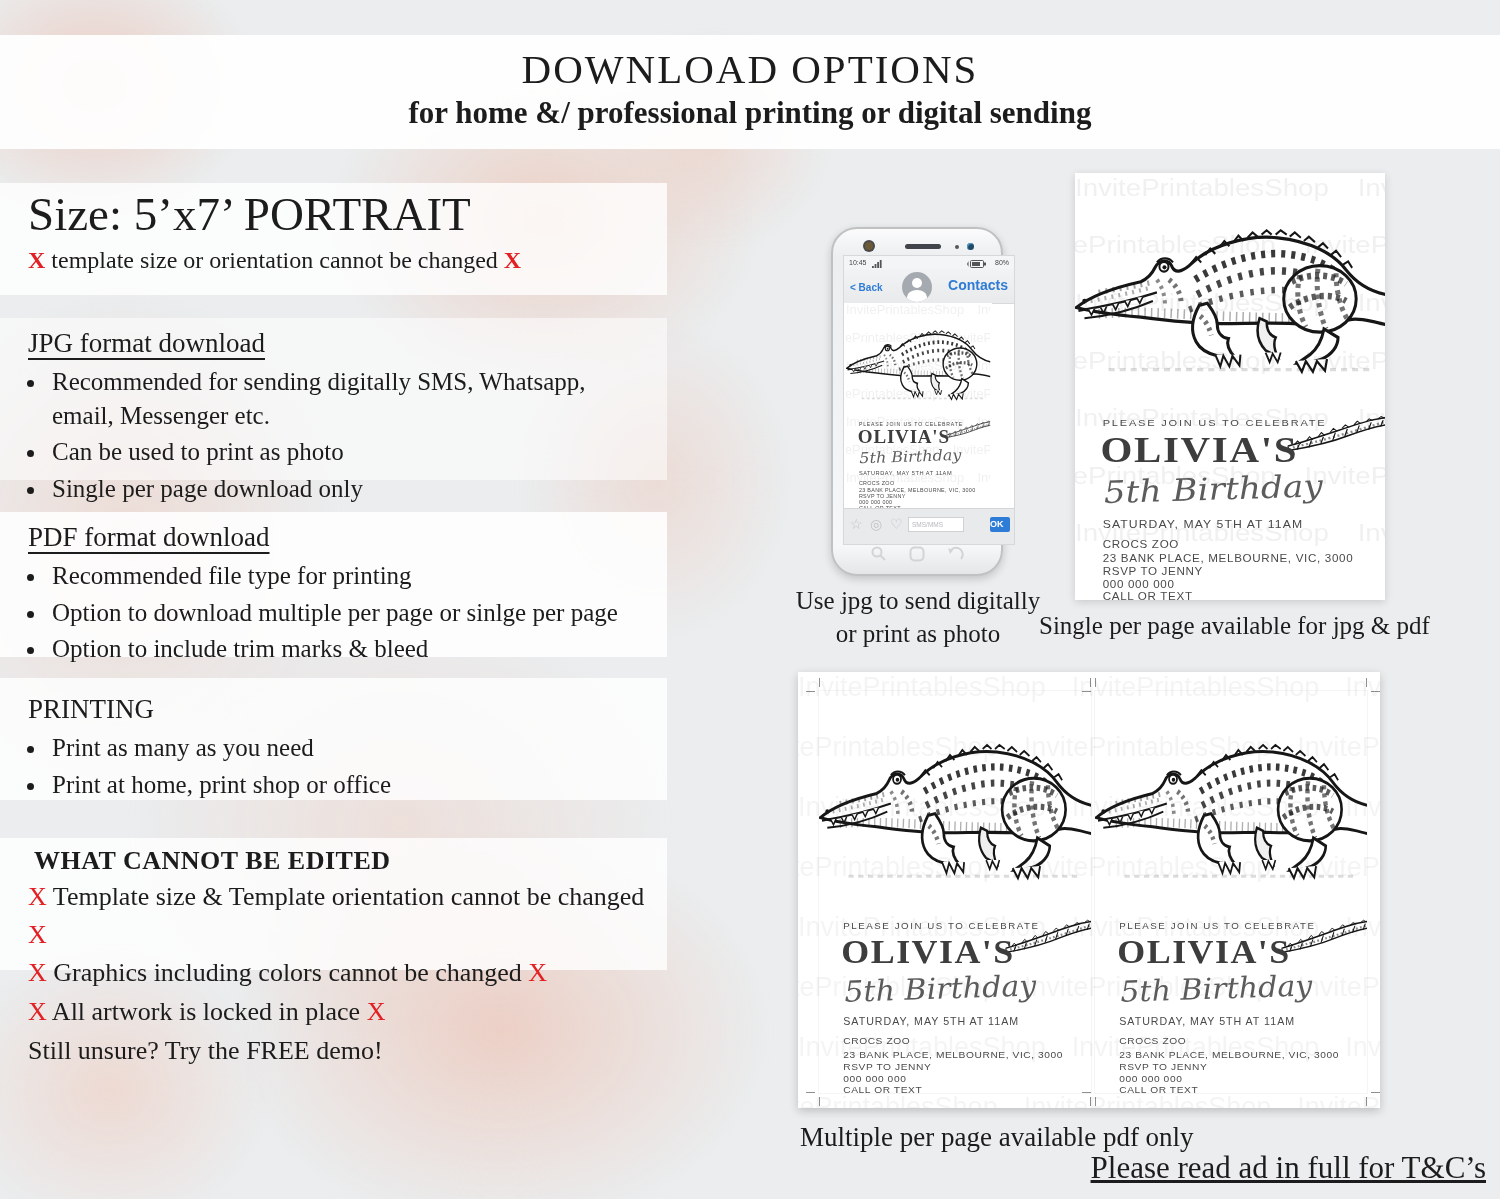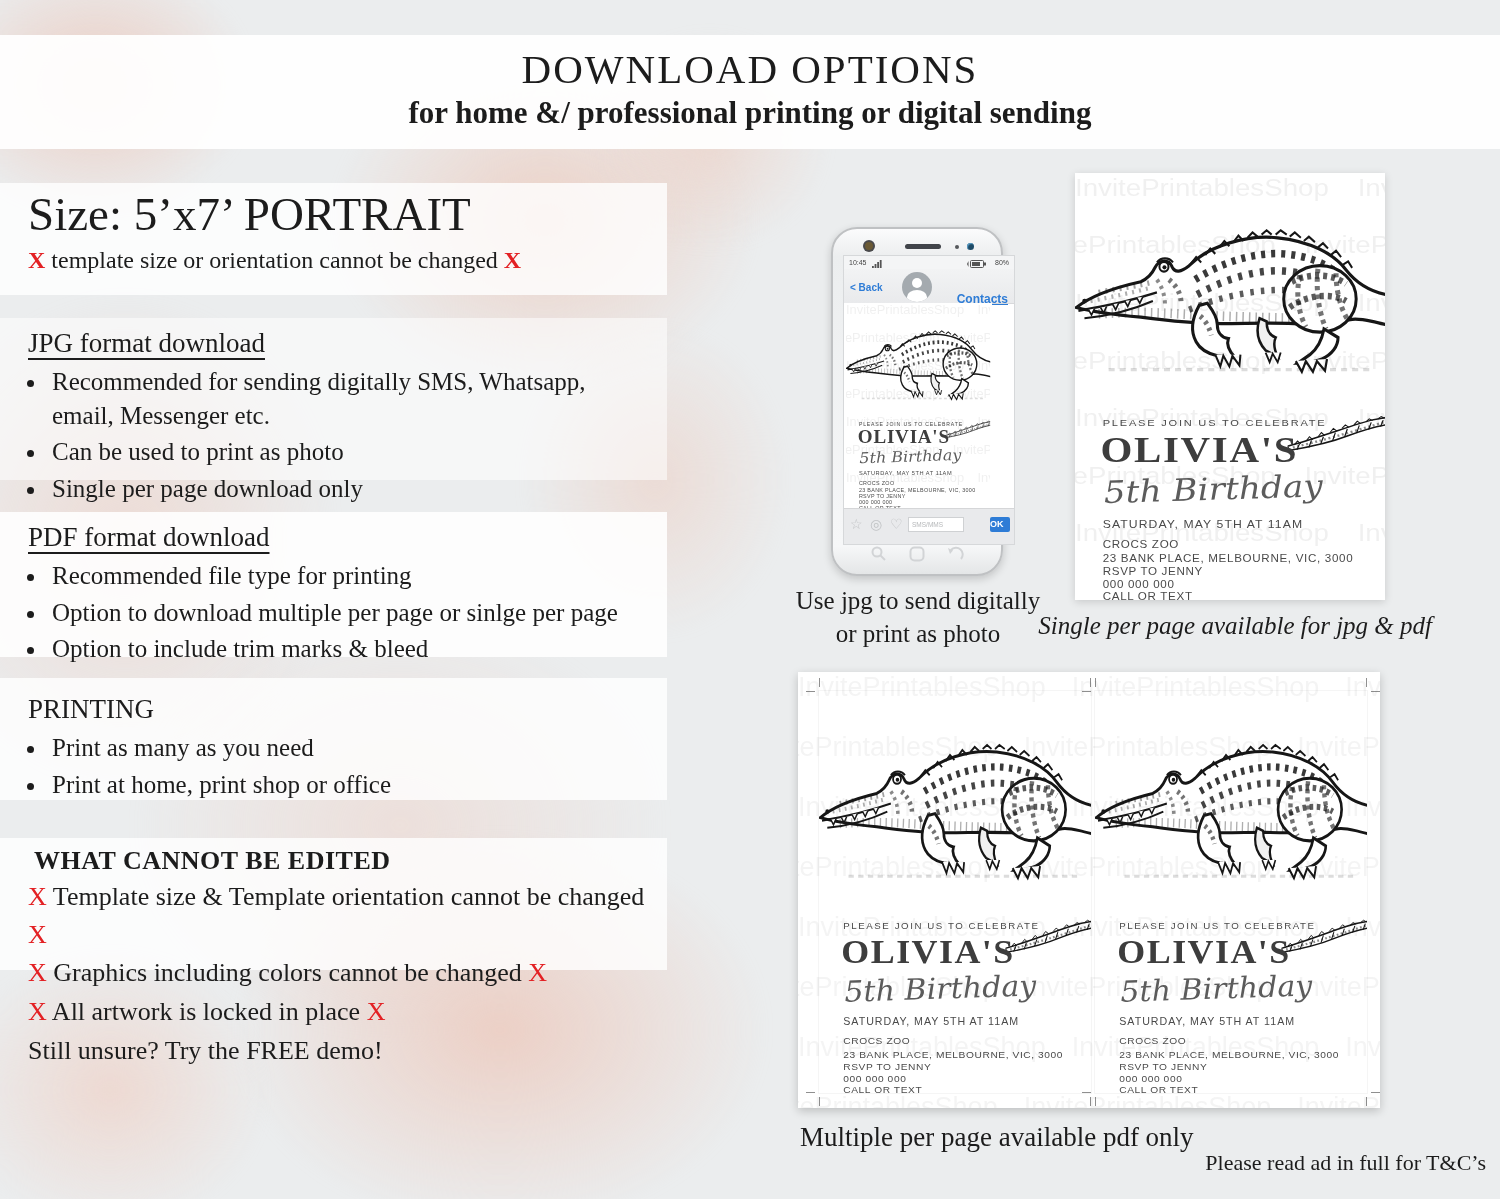--- a/index.html
+++ b/index.html
@@ -31,23 +31,23 @@
   .cannot-band{top:838px;width:667px;height:132px;background:rgba(255,255,255,.8);}
   .sec-title{margin:10px 0 2px 28px;font-size:27px;text-decoration:underline;text-underline-offset:6px;}
   .sec-list{margin:6px 0 0 0;padding:0 10px 0 48px;font-size:25px;line-height:1.34;}
   .sec-list li{padding-left:4px;margin-bottom:3px;}
   .jpg-band .sec-list{width:600px;}
   .cannot-title{margin:8px 0 2px 34px;font-size:26px;font-weight:bold;letter-spacing:.5px;}
   .cannot-line{margin:1px 0 0 28px;font-size:26px;line-height:1.45;}
   
   .caption{position:absolute;font-size:25px;}
   .cap-phone{left:787px;top:585px;width:262px;text-align:center;line-height:1.3;}
-  .cap-single{left:1012px;top:612px;width:420px;text-align:right;font-style:italic;}
+  .cap-single{left:1039px;top:612px;width:420px;text-align:left;}
   .cap-multi{left:800px;top:1122px;font-size:27px;}
-  .cap-terms{right:14px;top:1150px;font-size:22px;}
+  .cap-terms{right:14px;top:1150px;font-size:31px;text-decoration:underline;}
   
   .invite{position:absolute;left:0;top:0;width:280px;height:430px;background:#fff;overflow:hidden;
           transform-origin:top left;font-family:"Liberation Sans", sans-serif;}
   .wm{position:absolute;inset:0;z-index:5;pointer-events:none;overflow:hidden;}
   .wm-row{white-space:nowrap;font-size:25px;height:58px;color:rgba(60,60,60,.08);font-family:"Liberation Sans",sans-serif;}
   .wm-row span{margin-right:26px;}
   .wm-row:nth-child(even){margin-left:-48px;}
   .croc{position:absolute;left:-6px;top:8px;width:300px;height:216px;z-index:1;}
   .tail{position:absolute;right:-8px;top:238px;width:96px;height:42px;z-index:1;}
   .inv-join{position:absolute;left:25px;top:246px;font-size:10px;letter-spacing:1.6px;color:#4a4a4a;z-index:2;}
@@ -85,21 +85,21 @@
   .ph-cam{position:absolute;left:32px;top:13px;width:8px;height:8px;border-radius:50%;background:#6b5a35;box-shadow:0 0 0 2px #4a4a4c;}
   .ph-speaker{position:absolute;left:72px;top:15px;width:36px;height:5px;border-radius:3px;background:#41444a;}
   .ph-dot1{position:absolute;left:122px;top:16px;width:4px;height:4px;border-radius:50%;background:#55585c;}
   .ph-dot2{position:absolute;left:134px;top:14px;width:7px;height:7px;border-radius:50%;background:#1d4a66;box-shadow:inset 1px 1px 1px #5b9fc9;}
   .ph-screen{position:absolute;left:10px;top:26px;width:172px;height:290px;background:#fff;border:1px solid #d6d8da;box-sizing:border-box;overflow:hidden;}
   .ph-status{position:absolute;left:0;top:0;width:100%;height:13px;background:#f4f5f6;font-family:"Liberation Sans",sans-serif;font-size:7px;color:#444;}
   .ph-time{position:absolute;left:5px;top:3px;} .ph-batt{position:absolute;right:5px;top:3px;}
   .ph-sig{position:absolute;left:28px;top:4px;} .ph-batticon{position:absolute;right:27px;top:4px;}
   .ph-nav{position:absolute;left:0;top:13px;width:100%;height:34px;background:linear-gradient(#f2f3f4,#e9eaec);border-bottom:1px solid #d8d9db;font-family:"Liberation Sans",sans-serif;}
   .ph-back{position:absolute;left:6px;top:13px;font-size:10px;font-weight:bold;color:#2e7cd6;}
-  .ph-contacts{position:absolute;right:6px;top:23px;font-size:12px;font-weight:bold;color:#2e7cd6;text-decoration:underline;}
+  .ph-contacts{position:absolute;right:6px;top:8px;font-size:14px;font-weight:bold;color:#2e7cd6;}
   .avatar{position:absolute;left:58px;top:3px;width:30px;height:30px;border-radius:50%;background:#a4aaaf;overflow:hidden;}
   .avatar::before{content:"";position:absolute;left:10px;top:6px;width:10px;height:10px;border-radius:50%;background:#fff;}
   .avatar::after{content:"";position:absolute;left:5px;top:18px;width:20px;height:14px;border-radius:50% 50% 0 0;background:#fff;}
   .ph-invite-area{position:absolute;left:0;top:47px;width:148px;height:208px;background:#fff;overflow:hidden;}
   .ph-invite-area .invite{left:2px;transform:scale(.515,.482);}
   .ph-msgbar{position:absolute;left:0;bottom:0;width:100%;height:35px;background:#e9eaec;border-top:1px solid #d5d6d8;}
   .ph-ic{position:absolute;top:8px;font-size:14px;color:#c2c4c6;font-family:"DejaVu Sans",sans-serif;line-height:1;}
   .ic-star{left:6px;} .ic-cam{left:26px;} .ic-heart{left:46px;}
   .ph-sms{position:absolute;left:64px;top:8px;width:56px;height:15px;border:1px solid #cfd1d3;background:#fff;font-size:6.5px;color:#b6b8ba;font-family:"Liberation Sans",sans-serif;padding:0 3px;box-sizing:border-box;}
   .ph-sms::placeholder{color:#b6b8ba;}

